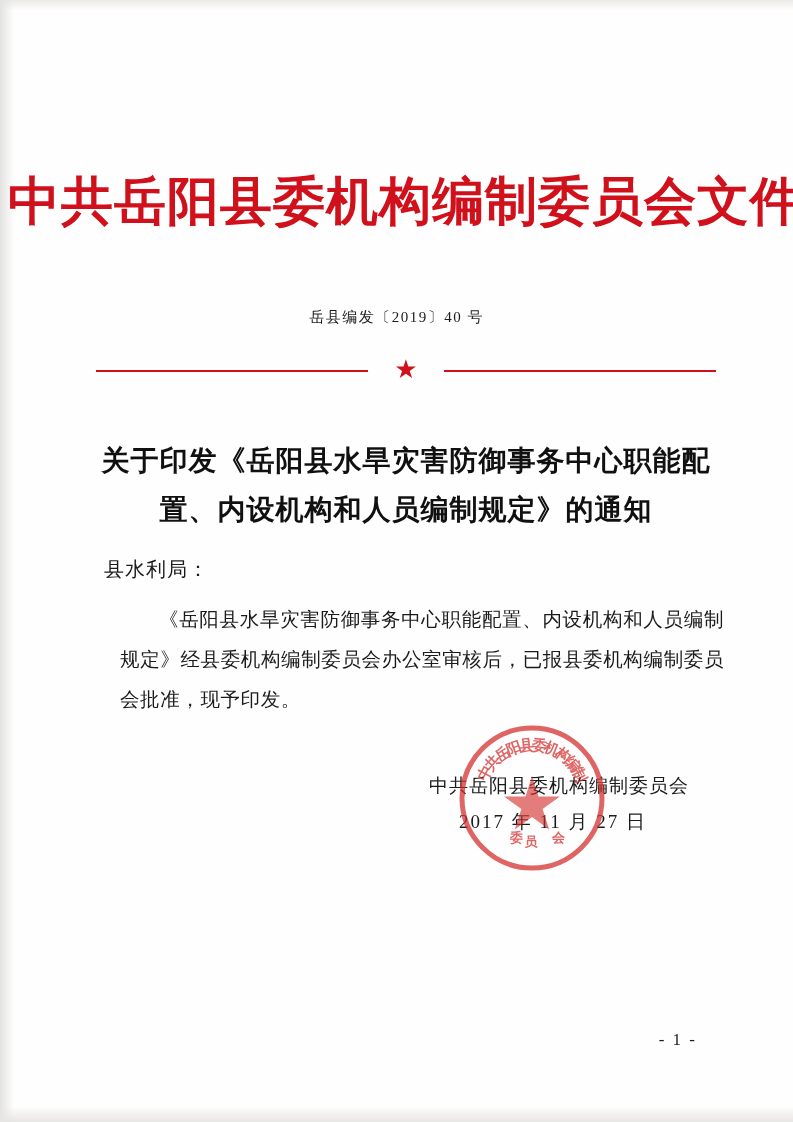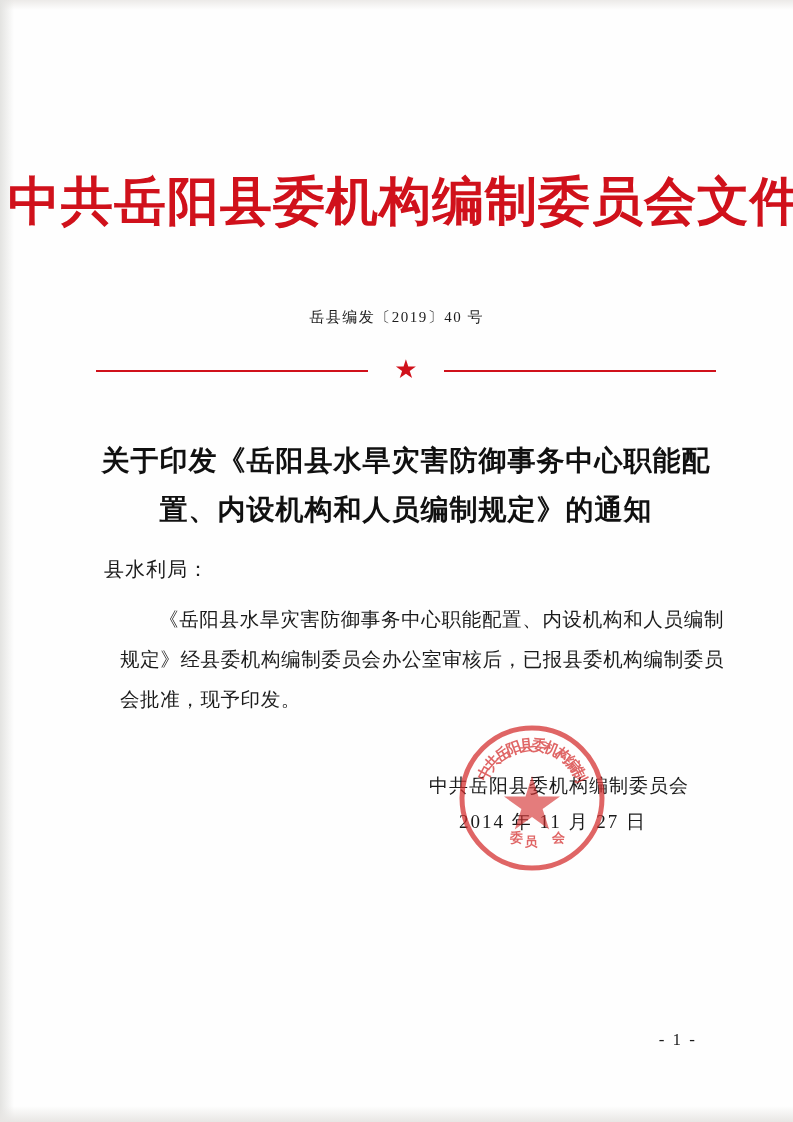--- a/index.html
+++ b/index.html
@@ -188,21 +188,21 @@
   </div>
 
   <div class="title">关于印发《岳阳县水旱灾害防御事务中心职能配置、内设机构和人员编制规定》的通知</div>
 
   <div class="recipient">县水利局：</div>
 
   <div class="body-text">《岳阳县水旱灾害防御事务中心职能配置、内设机构和人员编制规定》经县委机构编制委员会办公室审核后，已报县委机构编制委员会批准，现予印发。</div>
 
   <div class="signature">
     <div class="sig-org">中共岳阳县委机构编制委员会</div>
-    <div class="sig-date">2014 年 11 月 27 日</div>
+    <div class="sig-date">2017 年 11 月 27 日</div>
   </div>
 
   <div class="seal">
     <svg class="seal-svg" viewBox="0 0 160 160">
       <circle cx="80" cy="80" r="70" fill="none" stroke="#d42b2b" stroke-width="5"></circle>
       <g fill="#d42b2b" font-family="DejaVu Serif, serif" font-size="15" font-weight="bold">
         <text x="80" y="32" text-anchor="middle" transform="rotate(-62 80 80)">中</text>
         <text x="80" y="32" text-anchor="middle" transform="rotate(-48 80 80)">共</text>
         <text x="80" y="32" text-anchor="middle" transform="rotate(-34 80 80)">岳</text>
         <text x="80" y="32" text-anchor="middle" transform="rotate(-20 80 80)">阳</text>

